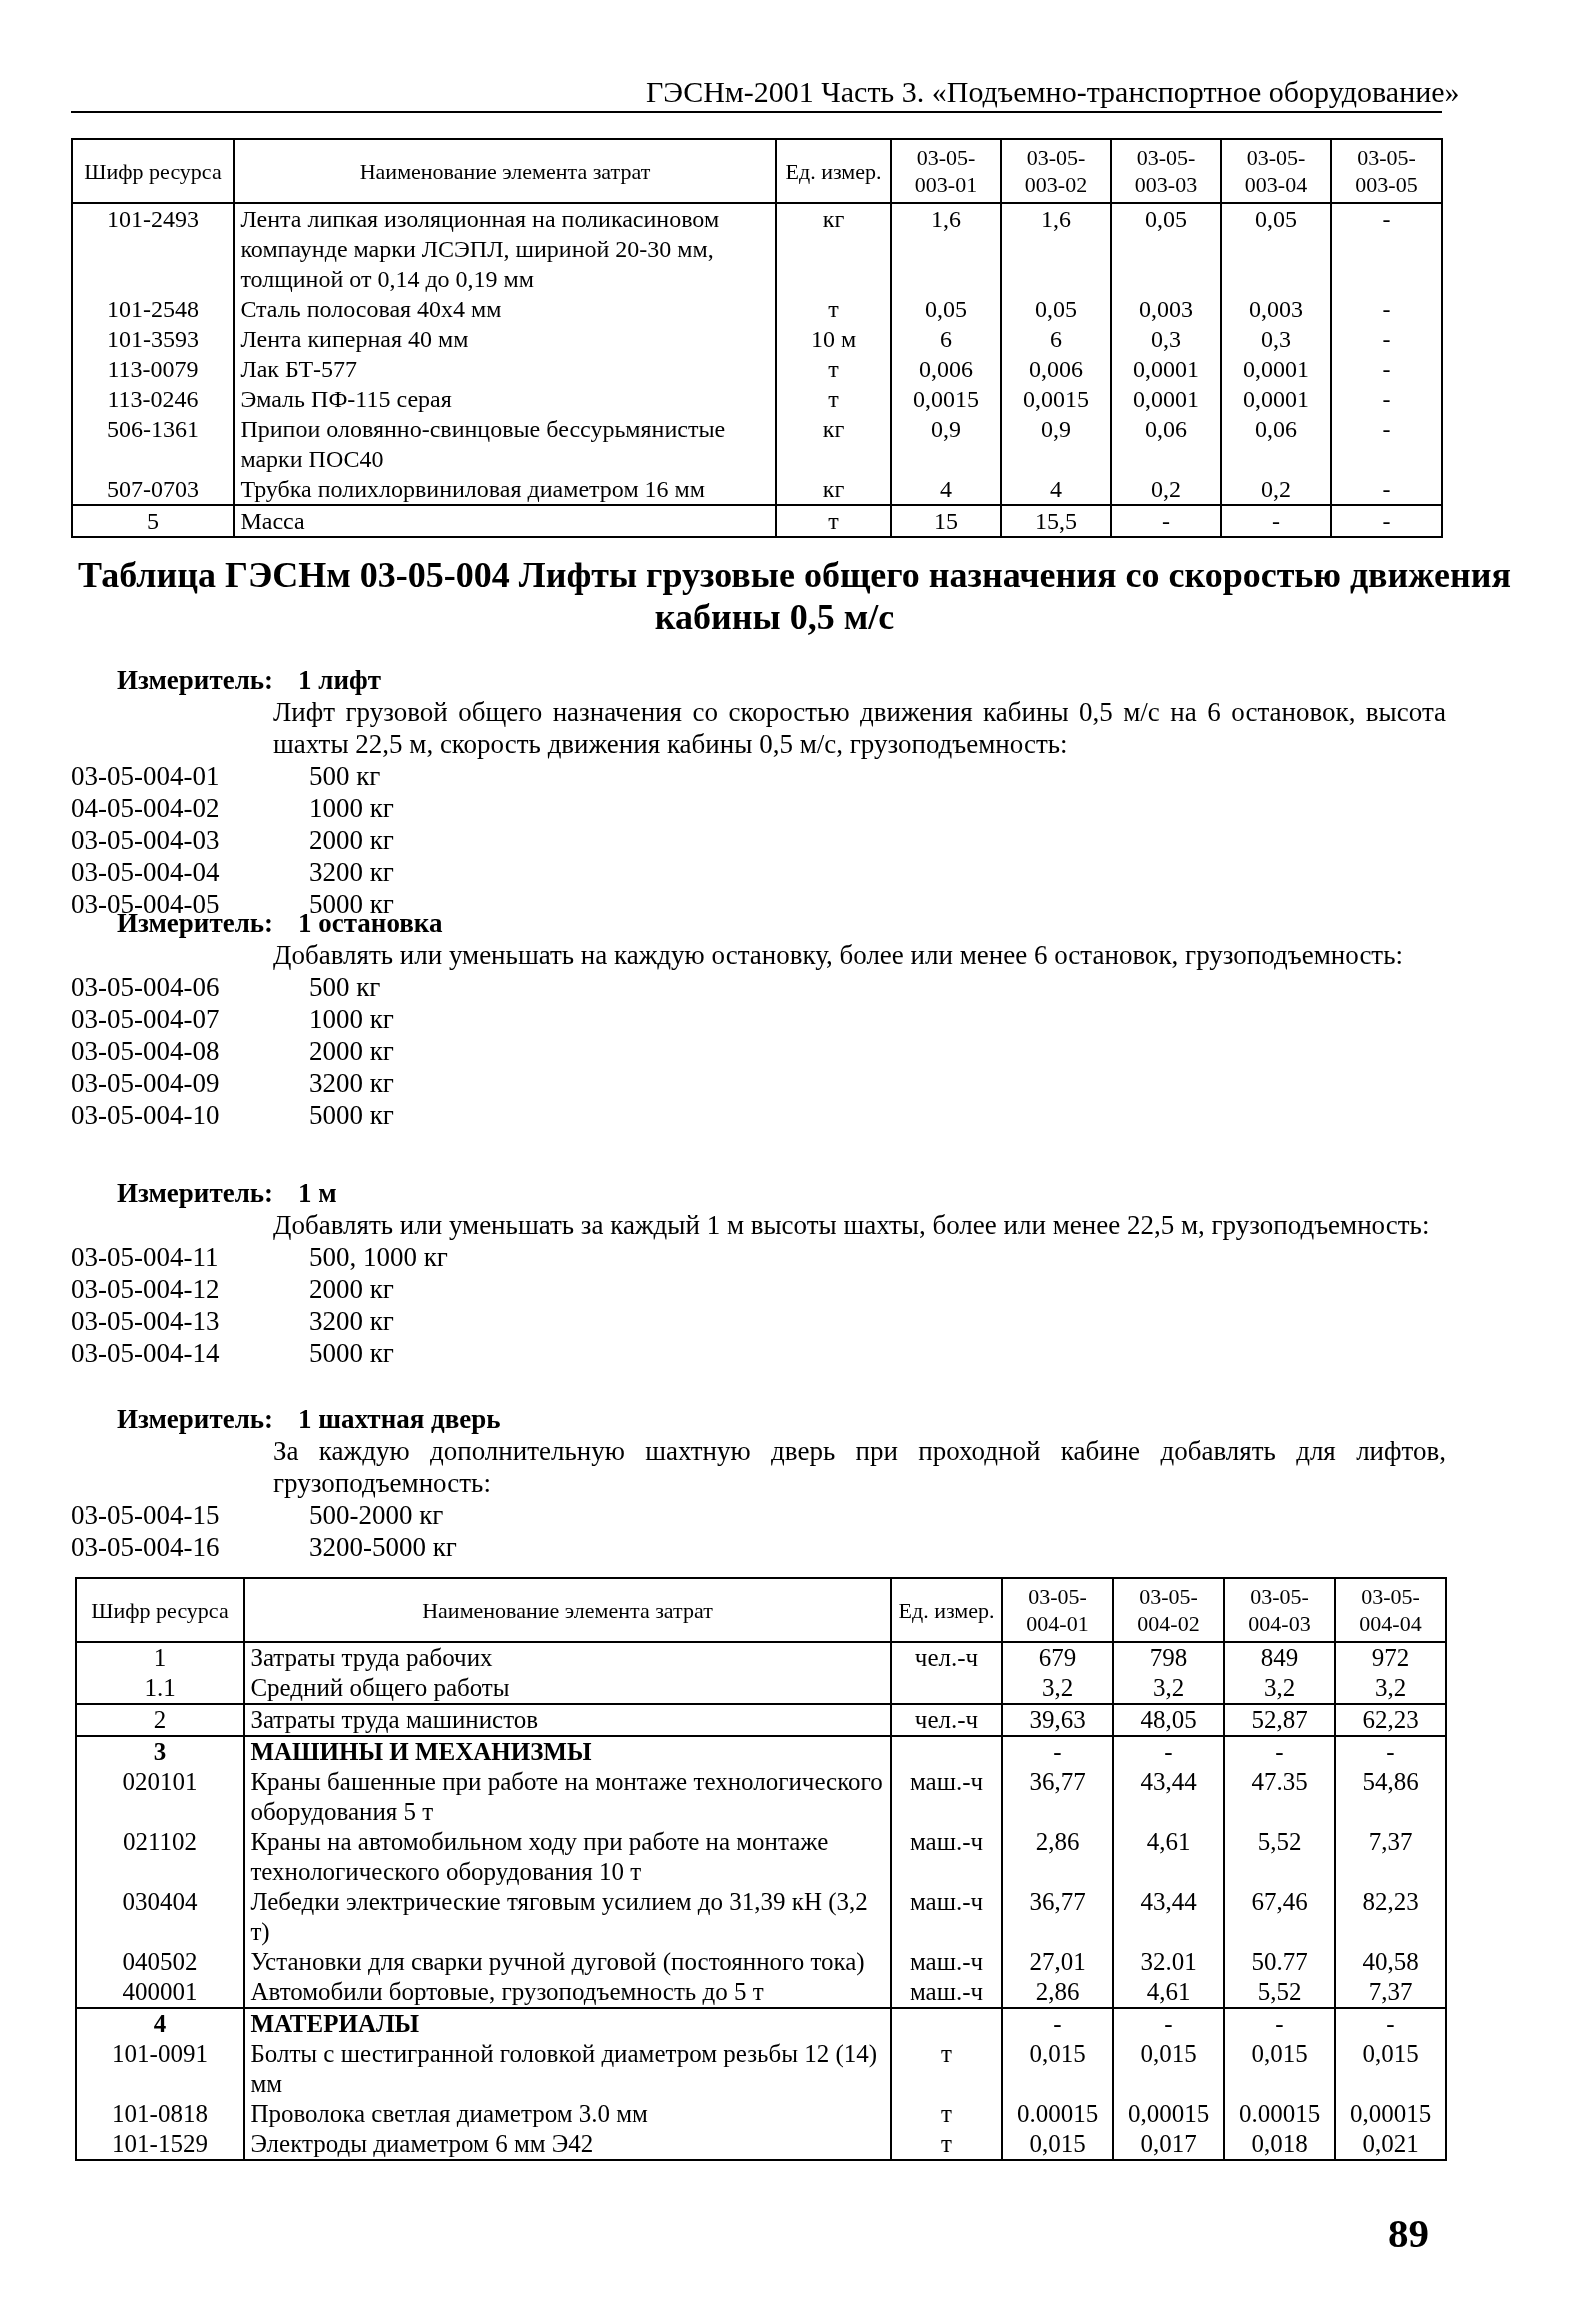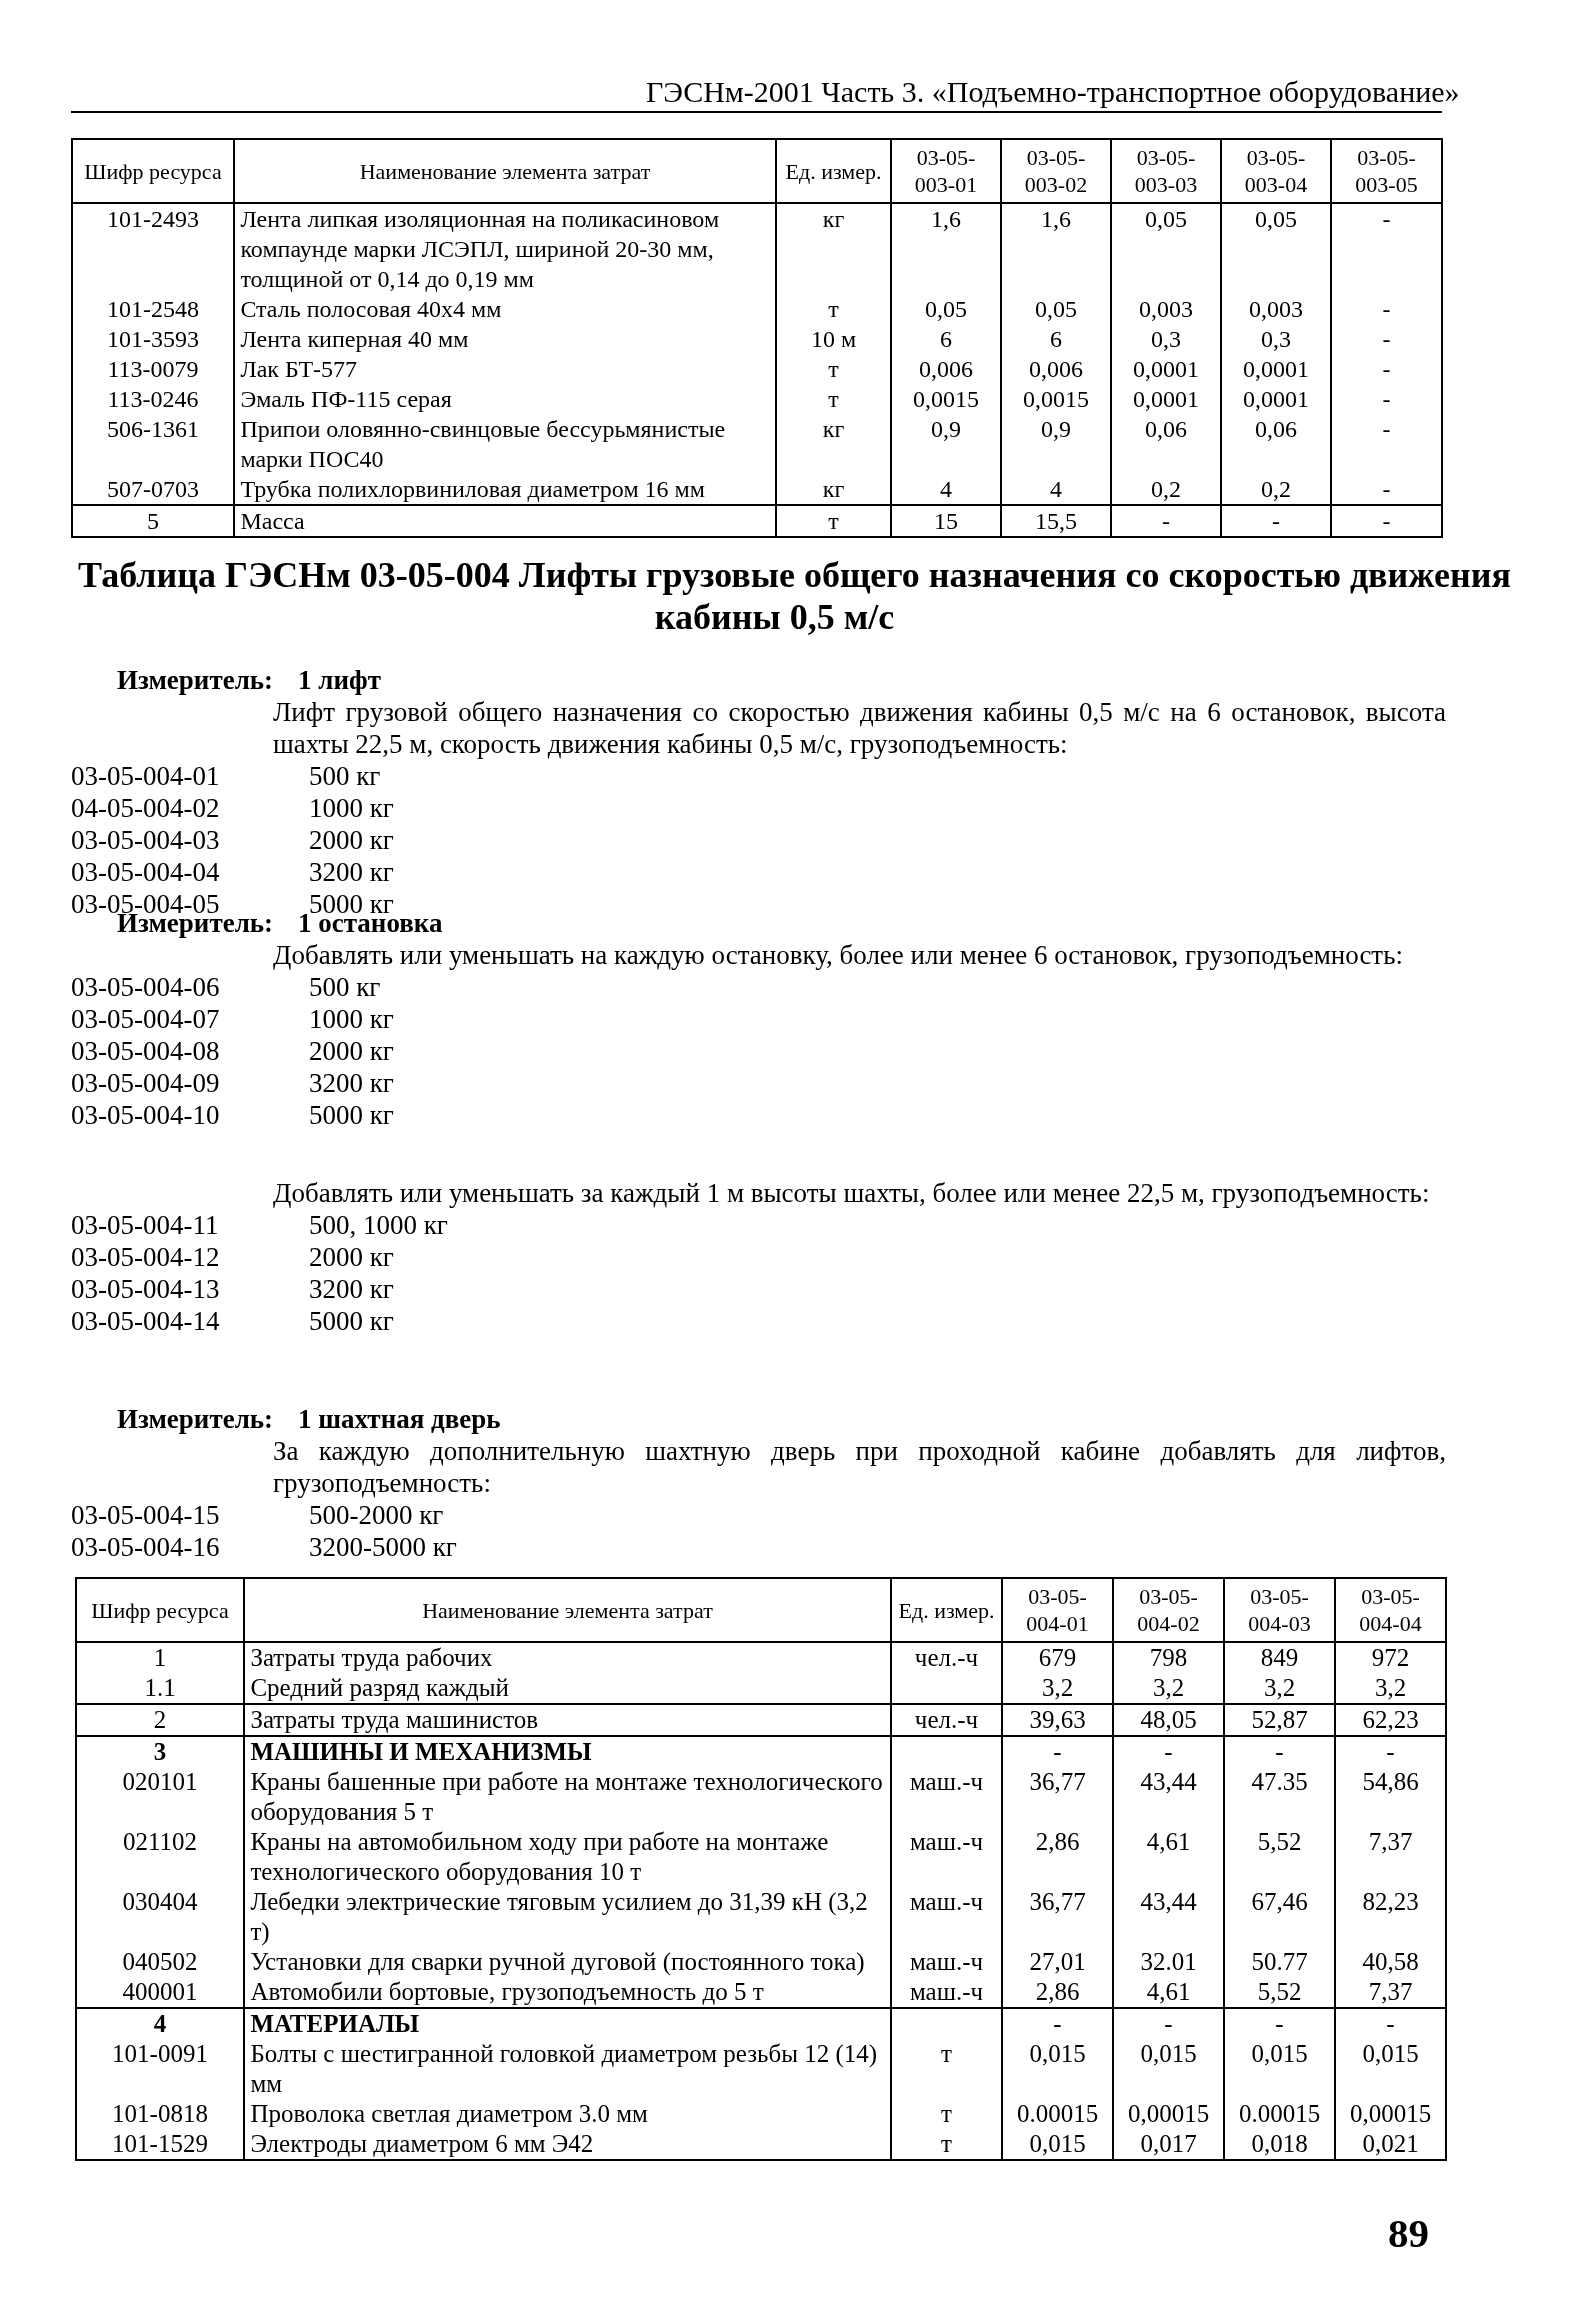--- a/index.html
+++ b/index.html
@@ -196,20 +196,21 @@
       <div class="item">
         <span class="code">03-05-004-09</span>
         <span class="val">3200 кг</span>
       </div>
       <div class="item">
         <span class="code">03-05-004-10</span>
         <span class="val">5000 кг</span>
       </div>
     </div>
     <div class="meas" style="top: 1177px;">
+      <div class="label"><span class="lk">Измеритель:</span><span>1 м</span></div>
       <div class="desc">Добавлять или уменьшать за каждый 1 м высоты шахты, более или менее 22,5 м, грузоподъемность:</div>
       <div class="item">
         <span class="code">03-05-004-11</span>
         <span class="val">500, 1000 кг</span>
       </div>
       <div class="item">
         <span class="code">03-05-004-12</span>
         <span class="val">2000 кг</span>
       </div>
       <div class="item">
@@ -261,21 +262,21 @@
         <td class="c code">1</td>
         <td class="l">Затраты труда рабочих</td>
         <td class="c">чел.-ч</td>
         <td class="c">679</td>
         <td class="c">798</td>
         <td class="c">849</td>
         <td class="c">972</td>
       </tr>
       <tr>
         <td class="c code">1.1</td>
-        <td class="l">Средний разряд каждый</td>
+        <td class="l">Средний общего работы</td>
         <td class="c"></td>
         <td class="c">3,2</td>
         <td class="c">3,2</td>
         <td class="c">3,2</td>
         <td class="c">3,2</td>
       </tr>
       <tr class="sep">
         <td class="c code">2</td>
         <td class="l">Затраты труда машинистов</td>
         <td class="c">чел.-ч</td>

